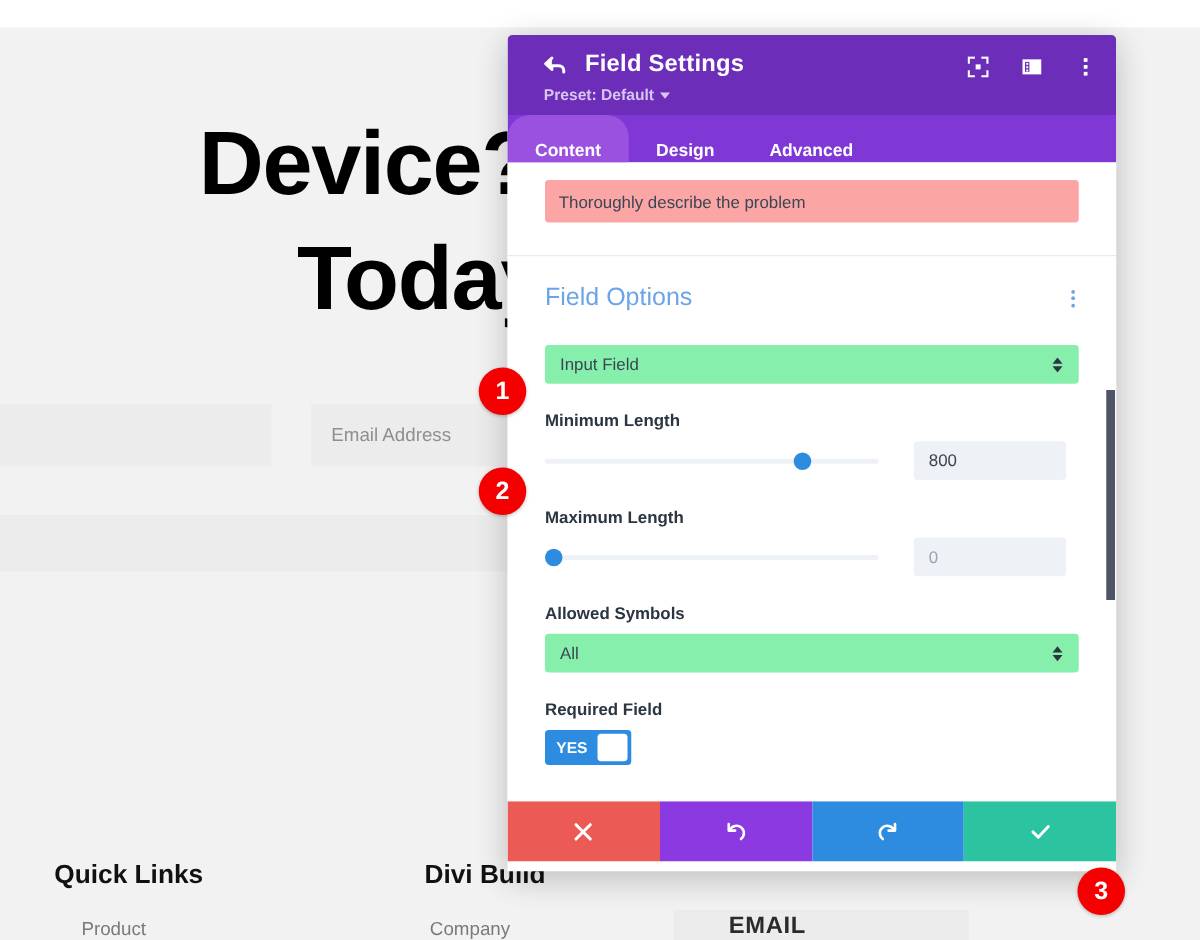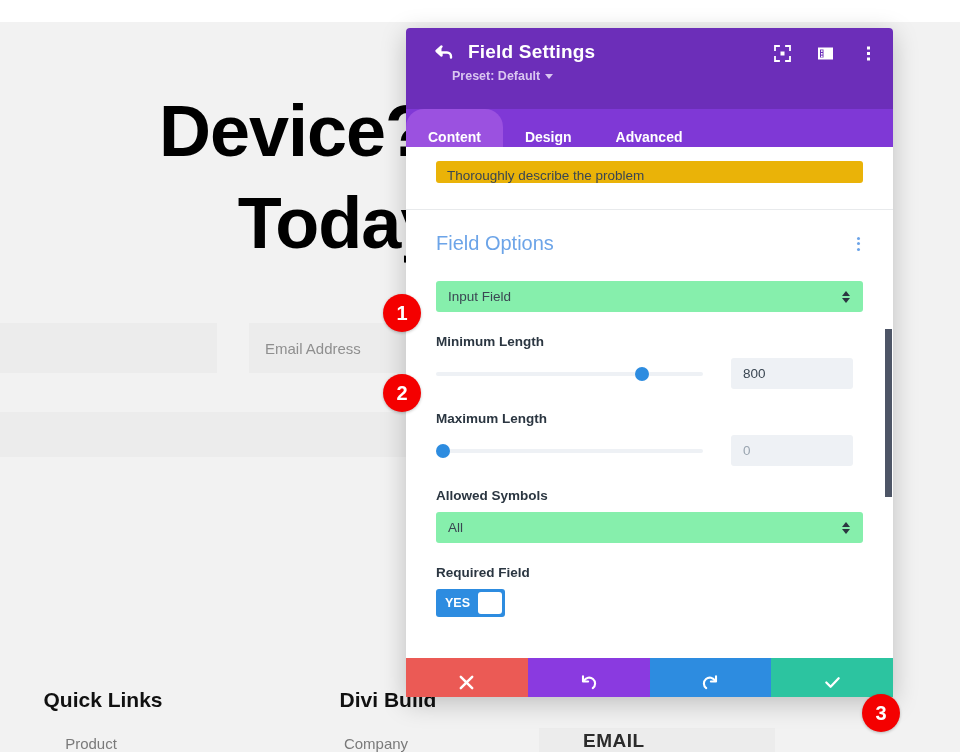--- a/index.html
+++ b/index.html
@@ -47,29 +47,29 @@
   
   .modal {
     position: absolute; left: 406px; top: 28px;
     width: 487px; height: 669px;
     background: #ffffff;
     box-shadow: 0 6px 26px rgba(0,0,0,.22);
     border-radius: 4px 4px 0 0;
     overflow: hidden;
   }
   .modal-header {
-    background: #6c2eb9; height: 81px; position: relative;
+    background: #6c2eb9; height: 64px; position: relative;
     padding: 13px 18px 16px 28px;
   }
   .mh-titlerow { display: flex; align-items: center; gap: 14px; }
   .back-arrow { width: 20px; height: 20px; display: block; }
   .mh-title { color: #fff; font-size: 19px; font-weight: bold; letter-spacing: .2px; }
   .mh-preset {
     color: #d9c6f0; font-size: 12.5px; font-weight: bold;
-    margin-top: 6px; margin-left: 18px; display: flex; align-items: center; gap: 5px;
+    margin-top: 6px; margin-left: 1px; display: flex; align-items: center; gap: 5px;
   }
   .caret-down {
     width: 0; height: 0; border-left: 4px solid transparent;
     border-right: 4px solid transparent; border-top: 5px solid #d9c6f0;
     display: inline-block;
   }
   .mh-icons {
     position: absolute; right: 16px; top: 17px;
     display: flex; align-items: center; gap: 26px;
   }
@@ -82,22 +82,22 @@
     padding: 0 22px; cursor: pointer; height: 56px; border-radius: 18px;
   }
   .tab.active { background: #9b51e0; }
 
   .modal-body {
     position: relative; height: 511px; background: #ffffff;
     overflow: hidden;
   }
   .section-top { padding: 14px 30px 26px 30px; background: #fff; }
   .desc-input {
-    background: #eab308; height: 22px; border-radius: 3px;
-    display: flex; align-items: flex-end; padding: 0 11px;
+    background: #fca5a5; height: 34px; border-radius: 3px;
+    display: flex; align-items: center; padding: 0 11px;
     color: #3a4652; font-size: 13.5px;
   }
   .divider { height: 1px; background: #e8eaec; }
 
   .section {
     padding: 22px 30px 0 30px;
   }
   .section-title-row {
     display: flex; align-items: center; justify-content: space-between;
     margin-bottom: 26px;

